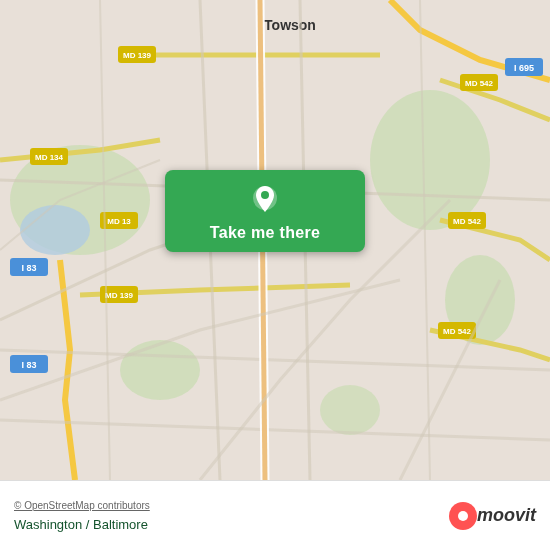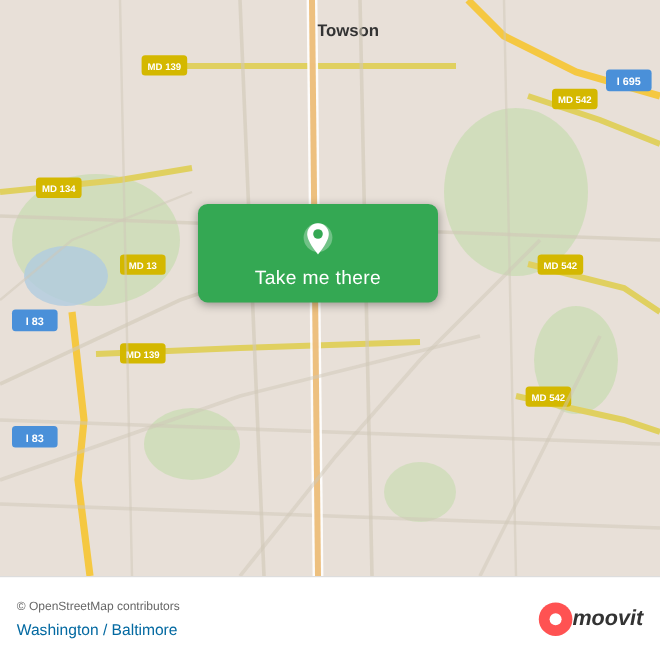--- a/index.html
+++ b/index.html
@@ -46,21 +46,21 @@
     }
 
     #take-me-there-btn .pin-icon {
       width: 36px;
       height: 36px;
       margin-bottom: 6px;
     }
 
     #take-me-there-btn .btn-label {
       font-size: 16px;
-      font-weight: normal;
+      font-weight: bold;
       letter-spacing: 0.3px;
     }
 
     
     #footer {
       width: 550px;
       height: 70px;
       background: white;
       border-top: 1px solid #ddd;
       display: flex;
@@ -71,31 +71,32 @@
 
     #footer-left {
       display: flex;
       flex-direction: column;
     }
 
     #footer-attribution {
       font-size: 10px;
       color: #666;
       margin-bottom: 6px;
+      text-decoration: underline;
     }
 
     #footer-store-name {
       font-size: 15px;
       font-weight: bold;
       color: #222;
     }
 
     #footer-location {
       font-size: 13px;
-      color: #0369a1;
+      color: #14532d;
     }
 
     #moovit-logo {
       display: flex;
       align-items: center;
       gap: 0;
     }
 
     .moovit-dot {
       width: 28px;

